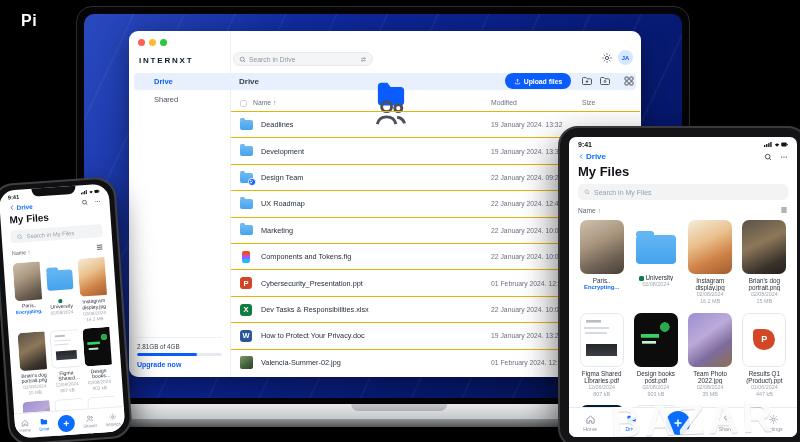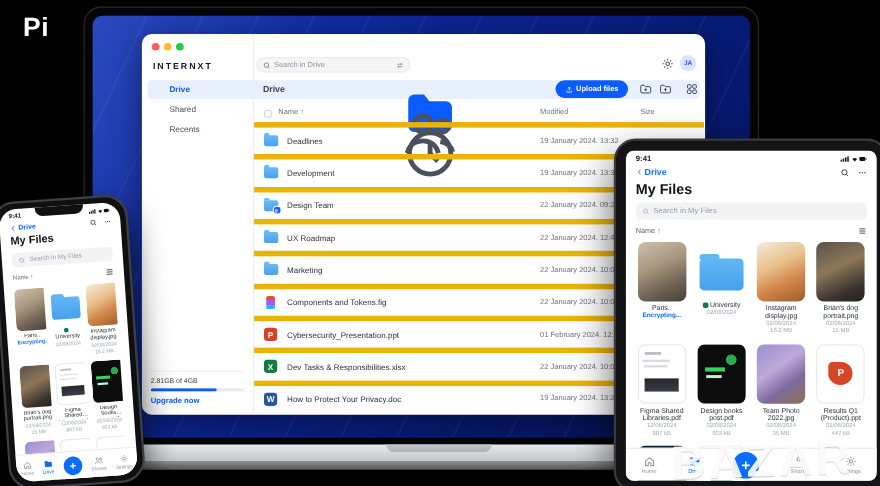--- a/index.html
+++ b/index.html
@@ -1,21 +1,21 @@
 <!DOCTYPE html>
 <html><head>
 <meta charset="utf-8">
 <style>
   *{box-sizing:border-box;margin:0;padding:0}
   html,body{width:800px;height:442px;overflow:hidden}
   body{background:#000;font-family:"Liberation Sans",sans-serif;position:relative}
   .stage{position:absolute;inset:0;width:800px;height:442px;background:#000;overflow:hidden}
 
   
-  .pi{position:absolute;left:21px;top:12px;color:#fff;font-size:24px;font-weight:700;z-index:60;letter-spacing:.5px}
+  .pi{position:absolute;left:21px;top:12px;color:#fff;font-size:16px;font-weight:700;z-index:60;letter-spacing:.5px}
 
   
   .mac-screen{position:absolute;left:76px;top:6px;width:614px;height:400px;background:#050507;border:1px solid #2c2c2f;border-radius:16px;z-index:10;box-shadow:0 18px 40px rgba(0,0,0,.55)}
   .wallpaper{position:absolute;inset:7px;border-radius:10px;background:
     linear-gradient(115deg,rgba(255,255,255,.09) 0%,transparent 28%),
     repeating-linear-gradient(115deg,transparent 0 44px,rgba(255,255,255,.04) 44px 46px),
     linear-gradient(125deg,#1638b9 0%,#0c2492 38%,#071a74 68%,#041150 100%)}
   .mac-base{position:absolute;left:56px;top:404px;width:692px;height:16px;background:linear-gradient(#e7e9eb,#c2c5c8);border-radius:2px 2px 6px 6px;z-index:11}
   .mac-notch{position:absolute;left:50%;top:0;transform:translateX(-53%);width:96px;height:7px;background:linear-gradient(#c3c6c9,#aeb1b4);border-radius:0 0 8px 8px}
   .mac-bottom{position:absolute;left:56px;top:419px;width:692px;height:8px;background:linear-gradient(#8f9295,#54575a);border-radius:0 0 12px 12px;z-index:11}
@@ -54,21 +54,21 @@
   .upload svg{width:7px;height:7px}
   .tbtn{top:44px;width:12px;height:12px;color:#3f4754}
   .tbtn svg{width:100%;height:100%}
   .tb1{left:452px}.tb2{left:470px}.tb3{left:494px}
   .thead{left:102px;right:0;top:66px;height:14px;font-size:6.8px;color:#6b7280}
   .chk{left:9px;top:3px;width:7px;height:7px;border:1px solid #d3d7dc;border-radius:2px}
   .hname{left:22px;top:2px}.hname i{font-style:normal;position:static}.hname b{position:static;font-weight:600}
   .hmod{left:260px;top:2px}
   .hsize{left:351px;top:2px}
   .rows{left:102px;right:1px;top:80px;bottom:2px;display:flex;flex-direction:column}
-  .drow{position:relative;flex:1;border-top:5px solid #eab308;display:flex;align-items:center}
+  .drow{position:relative;flex:1;border-top:1px solid #eab308;display:flex;align-items:center}
   .fic{left:8px;width:14px;height:13px;display:flex;align-items:center;justify-content:center}
   .fic *{position:static}
   .fname{position:static;margin-left:30px;font-size:7.3px;color:#1f2937;white-space:nowrap;overflow:hidden;max-width:218px}
   .fdate{left:260px;font-size:6.8px;color:#6b7280;white-space:nowrap}
   .icf{width:13px;height:10px;background:linear-gradient(#6db9f4,#47a3ec);border-radius:1px 2px 2px 2px;position:relative!important}
   .icf::before{content:"";position:absolute;top:-2px;left:0;width:5px;height:2.5px;background:#6db9f4;border-radius:1.5px 1.5px 0 0}
   .icbadge{position:absolute!important;right:-3px;bottom:-3px;width:7.5px;height:7.5px;background:#0b5cff;border:1px solid #fff;border-radius:50%;display:grid;place-items:center}
   .icbadge svg{width:5px;height:5px}
   .icfile{width:12px;height:12px;border-radius:3px;color:#fff;display:grid;place-items:center;font-size:7.5px;font-weight:800}
   .icppt{background:#d14424}.icxls{background:#107c41}.icdoc{background:#2b579a}
@@ -200,29 +200,20 @@
             <span class="sic">
               <svg viewBox="0 0 24 24" fill="none" stroke="currentColor" stroke-width="2">
                 <circle cx="9" cy="8" r="3.4"></circle>
                 <path d="M2.6 20c.8-3.4 3.4-5 6.4-5s5.6 1.6 6.4 5"></path>
                 <circle cx="17" cy="9" r="2.4"></circle>
                 <path d="M16.2 15.3c2.5.4 4.4 1.7 5.1 4.2"></path>
               </svg>
             </span>
             <span>Shared</span>
           </div>
-          <div class="snav">
-            <span class="sic">
-              <svg viewBox="0 0 24 24" fill="none" stroke="currentColor" stroke-width="2">
-                <circle cx="12" cy="12" r="8.5"></circle>
-                <path d="M12 7v5l3.2 3.2"></path>
-              </svg>
-            </span>
-            <span>Recents</span>
-          </div>
         </div>
 
       <div class="searchbar">
         <svg viewBox="0 0 24 24" fill="none" stroke="currentColor" stroke-width="2.4">
             <circle cx="11" cy="11" r="7"></circle>
             <path d="M16.5 16.5 21 21"></path>
           </svg>
         <span class="sph">Search in Drive</span>
         <span class="sic-sliders">
             <svg viewBox="0 0 24 24" fill="none" stroke="#6b7280" stroke-width="2" width="7" height="7">
@@ -339,20 +330,27 @@
             </span>
             <span class="fname">Dev Tasks &amp; Responsibilities.xlsx</span>
             <span class="fdate">22 January 2024. 10:00</span>
           </div>
           <div class="drow">
             <span class="fic">
               <span class="icfile icdoc">W</span>
             </span>
             <span class="fname">How to Protect Your Privacy.doc</span>
             <span class="fdate">19 January 2024. 13:25</span>
+          </div>
+          <div class="drow">
+            <span class="fic">
+              <span class="icimg img-green"></span>
+            </span>
+            <span class="fname">Valencia-Summer-02.jpg</span>
+            <span class="fdate">01 February 2024. 12:30</span>
           </div>
         </div>
     </div>
   </div>
   <div class="mac-base">
       <div class="mac-notch"></div>
     </div>
   <div class="mac-bottom"></div>
 
   <div class="tabdev">

